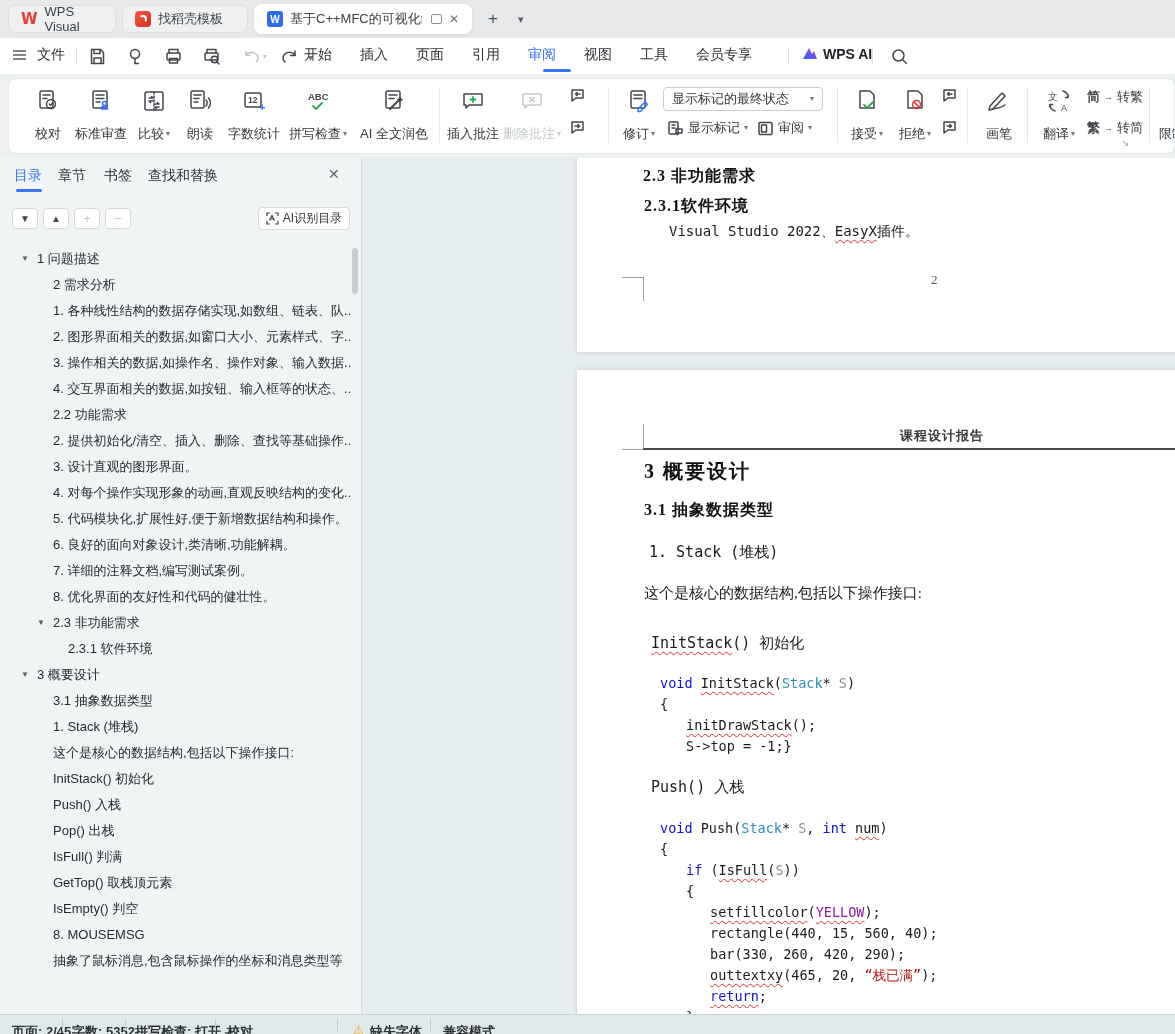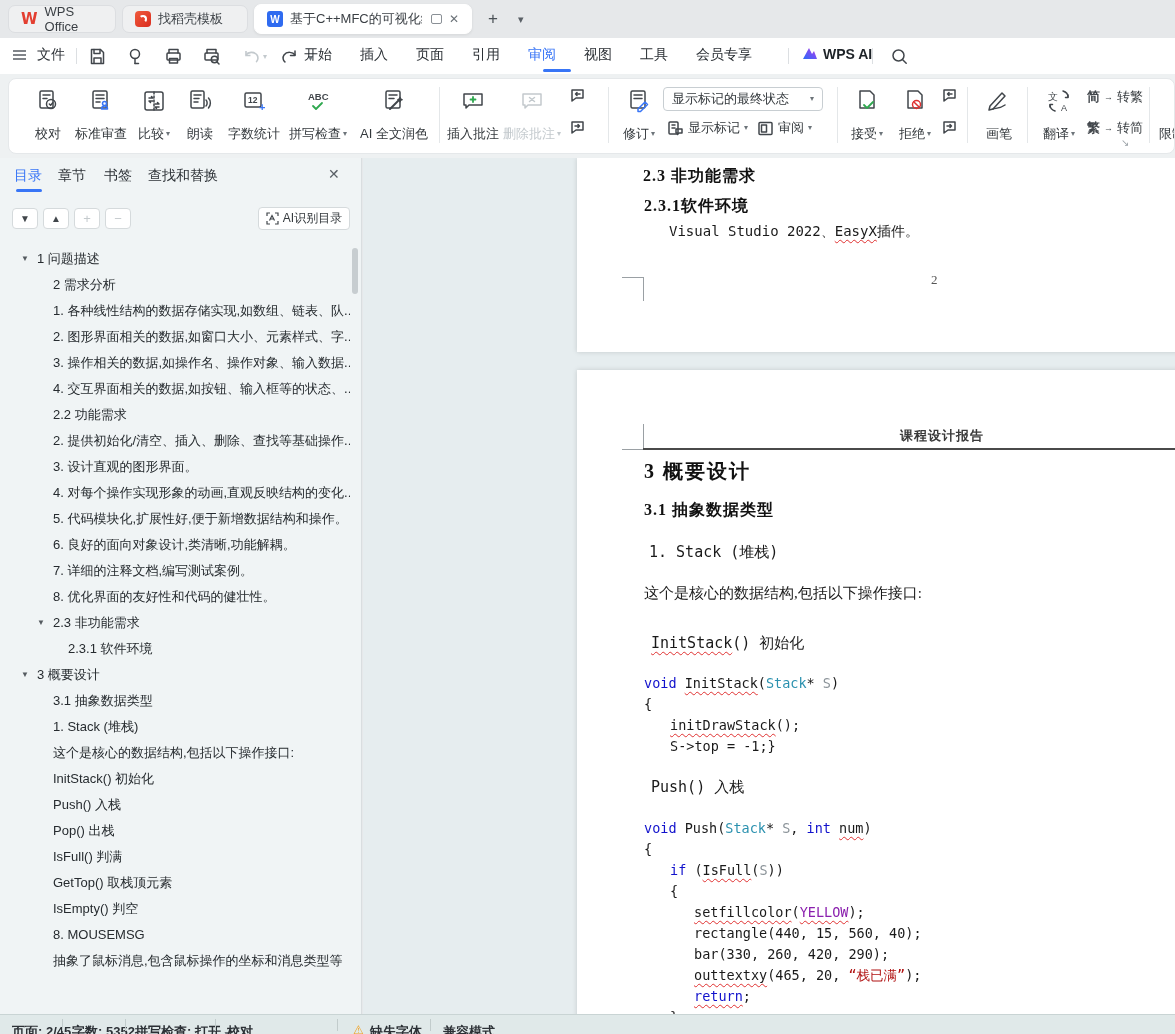--- a/index.html
+++ b/index.html
@@ -81,40 +81,40 @@
   .serif { font-family:"Liberation Serif","DejaVu Serif",serif; }
   .mono { font-family:"DejaVu Sans Mono","Liberation Mono",monospace; }
   .abs { position:absolute; }
   .doch1 { font-size:16px; font-weight:700; color:#111; letter-spacing:1px; }
   .dochBig { font-size:20px; font-weight:700; color:#111; letter-spacing:2px; }
   .docbody { font-size:14px; color:#1a1a1a; }
   .tickv { border-left:1px solid #9aa0a4; width:1px; }
   .tickh { border-top:1px solid #9aa0a4; height:1px; }
   .hdrule { height:2px; background:#4a4a4a; }
   .code { font-family:"DejaVu Sans Mono","Liberation Mono",monospace; font-size:13.5px; color:#1a1a1a; }
-  .code-line { height:21px; line-height:21px; white-space:pre; }
+  .code-line { height:21px; line-height:21px; white-space:pre;margin-left:16px; }
   .code-line.ind1 { padding-left:26px; }
   .code-line.ind2 { padding-left:50px; }
   .kw { color:#1212cc; } .ty { color:#2b91af; } .gr { color:#8a9298; }
   .mac { color:#8a1fae; } .str { color:#b01212; }
   .sq { text-decoration:underline; text-decoration-style:wavy; text-decoration-color:#e03131; text-decoration-thickness:1px; text-underline-offset:3px; }
 
   
   .statusbar { position:absolute; left:0; top:1014px; width:1175px; height:20px; background:#e0e9e9; border-top:1px solid #c9d4d4; font-size:13px; color:#2c3136; }
   .sbitem { position:absolute; top:8px; white-space:nowrap;font-weight:bold; }
   .sbdiv { position:absolute; top:4px; width:1px; height:12px; background:#c2cccc; }
   .warn { color:#f0a020; font-size:12px; }
 </style>
 </head>
 <body>
 
 <div class="tabbar">
   <div class="tab" style="left:8px;width:108px">
     <span class="wlogo">W</span>
-    <span>WPS Office</span>
+    <span>WPS Visual</span>
   </div>
   <div class="tab" style="left:122px;width:126px">
     <span class="docer-logo">
         <i></i>
       </span>
     <span>找稻壳模板</span>
   </div>
   <div class="tab active" style="left:254px;width:218px">
     <span class="wdoc-ic">W</span>
     <span class="tab3-title">基于C++MFC的可视化线性表</span>

